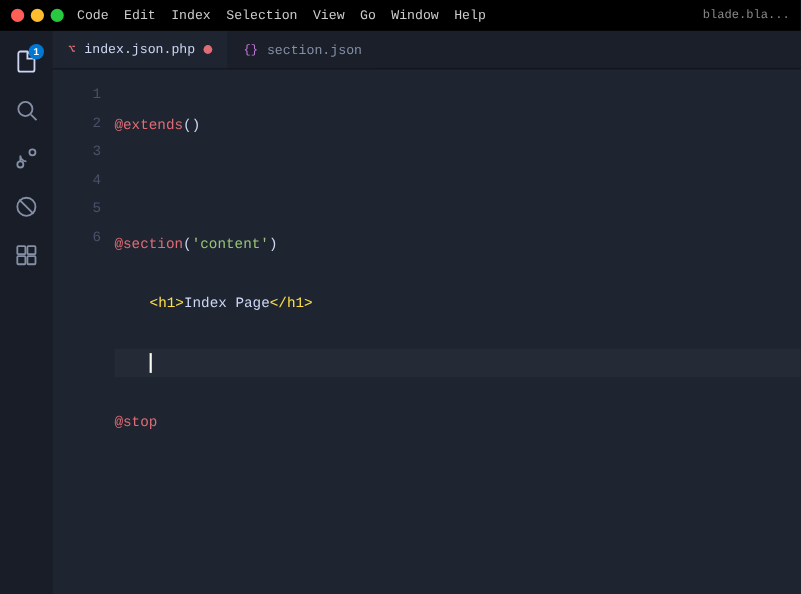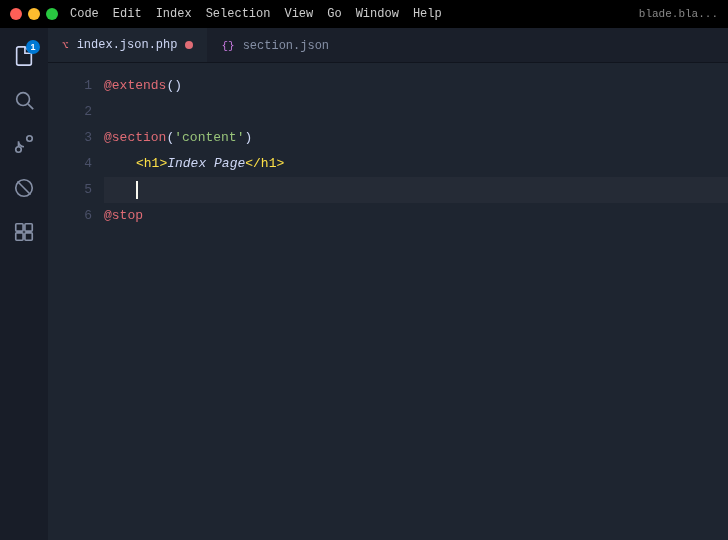--- a/index.html
+++ b/index.html
@@ -197,31 +197,32 @@
       line-height: 26px;
       color: #cdd6f4;
       overflow: auto;
     }
 
     .code-line {
       display: flex;
       align-items: center;
       min-height: 26px;
       position: relative;
+      margin-top: 28px;
     }
 
     .code-line.active-line {
       background: rgba(255,255,255,0.03);
     }
 
     
     .blade-at { color: #e06c75; }
     .str-single { color: #98c379; }
     .html-tag { color: #fde047; }
-    .html-text { color: #cdd6f4; font-style: italic; }
+    .html-text { color: #cdd6f4; }
 
     .cursor {
       display: inline-block;
       width: 2px;
       height: 18px;
       background: #f8f8f0;
       vertical-align: middle;
       animation: blink 1s step-end infinite;
     }
 

